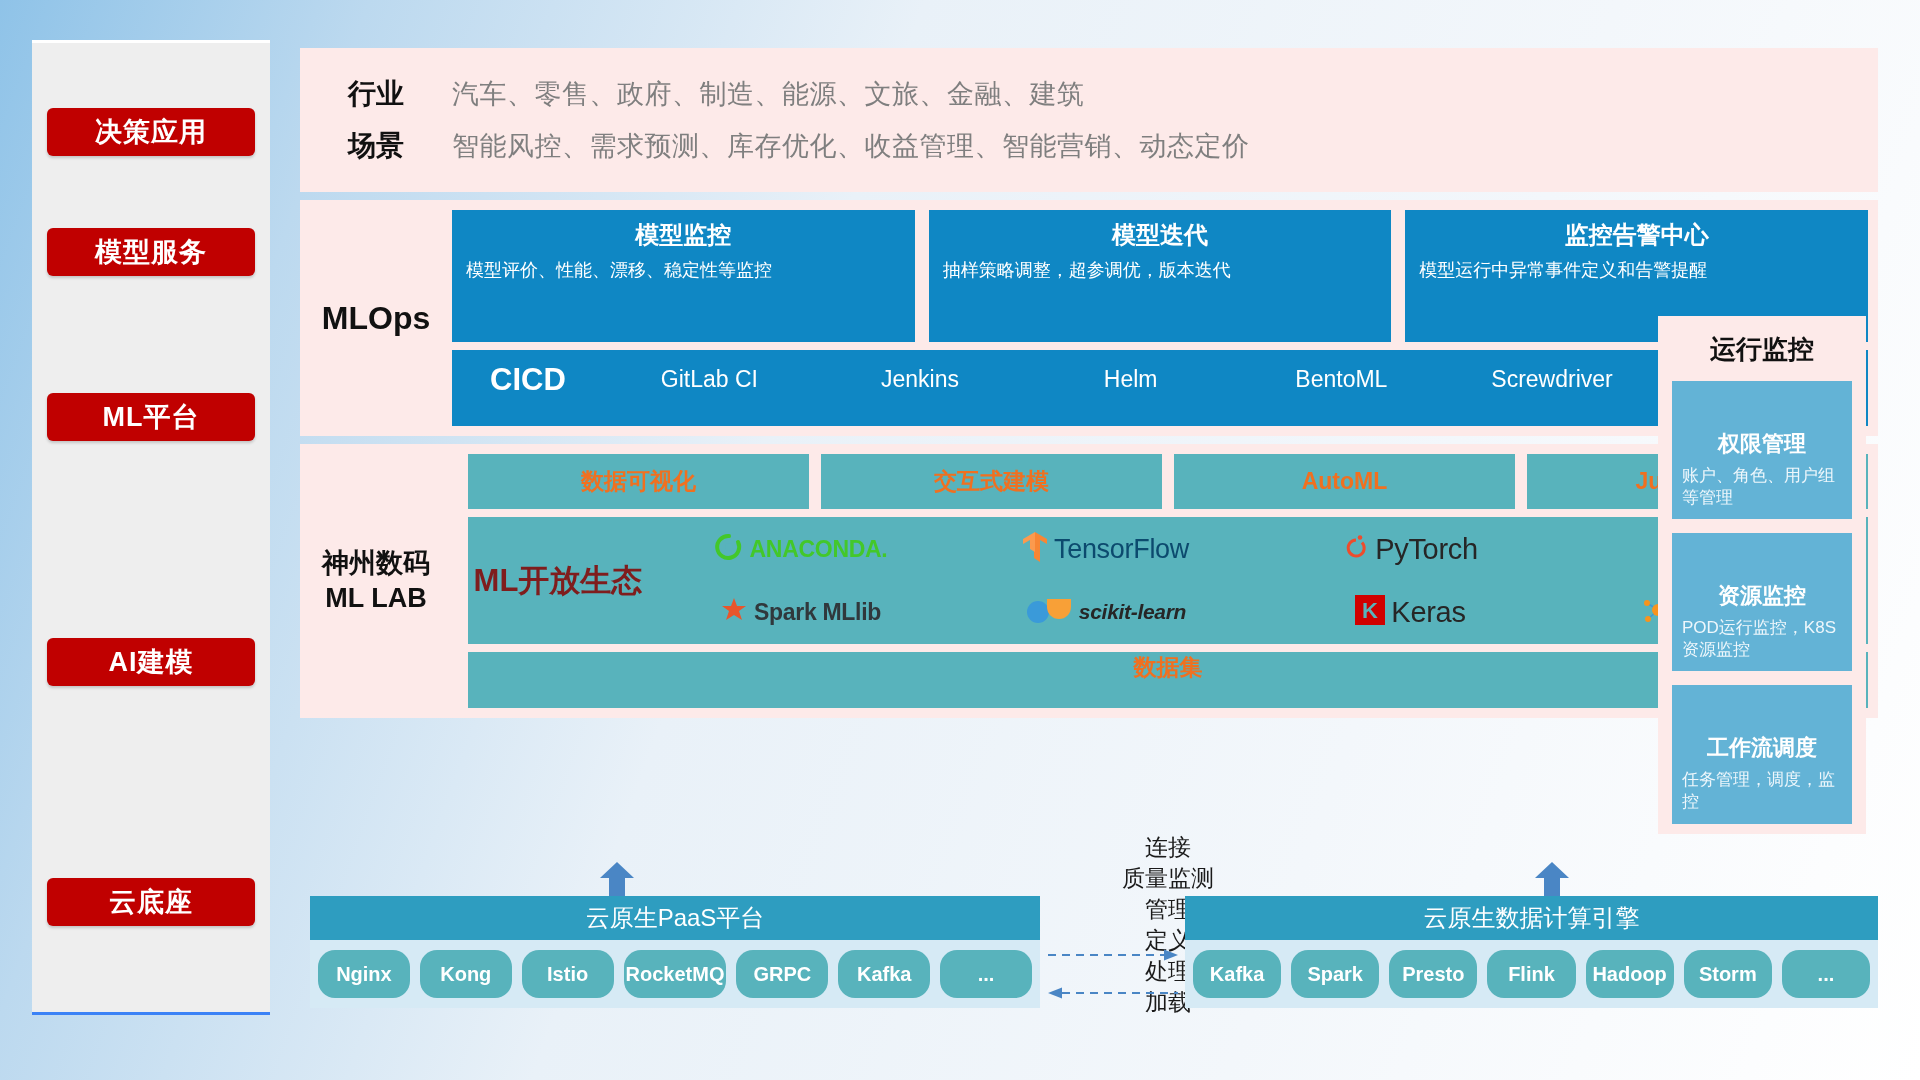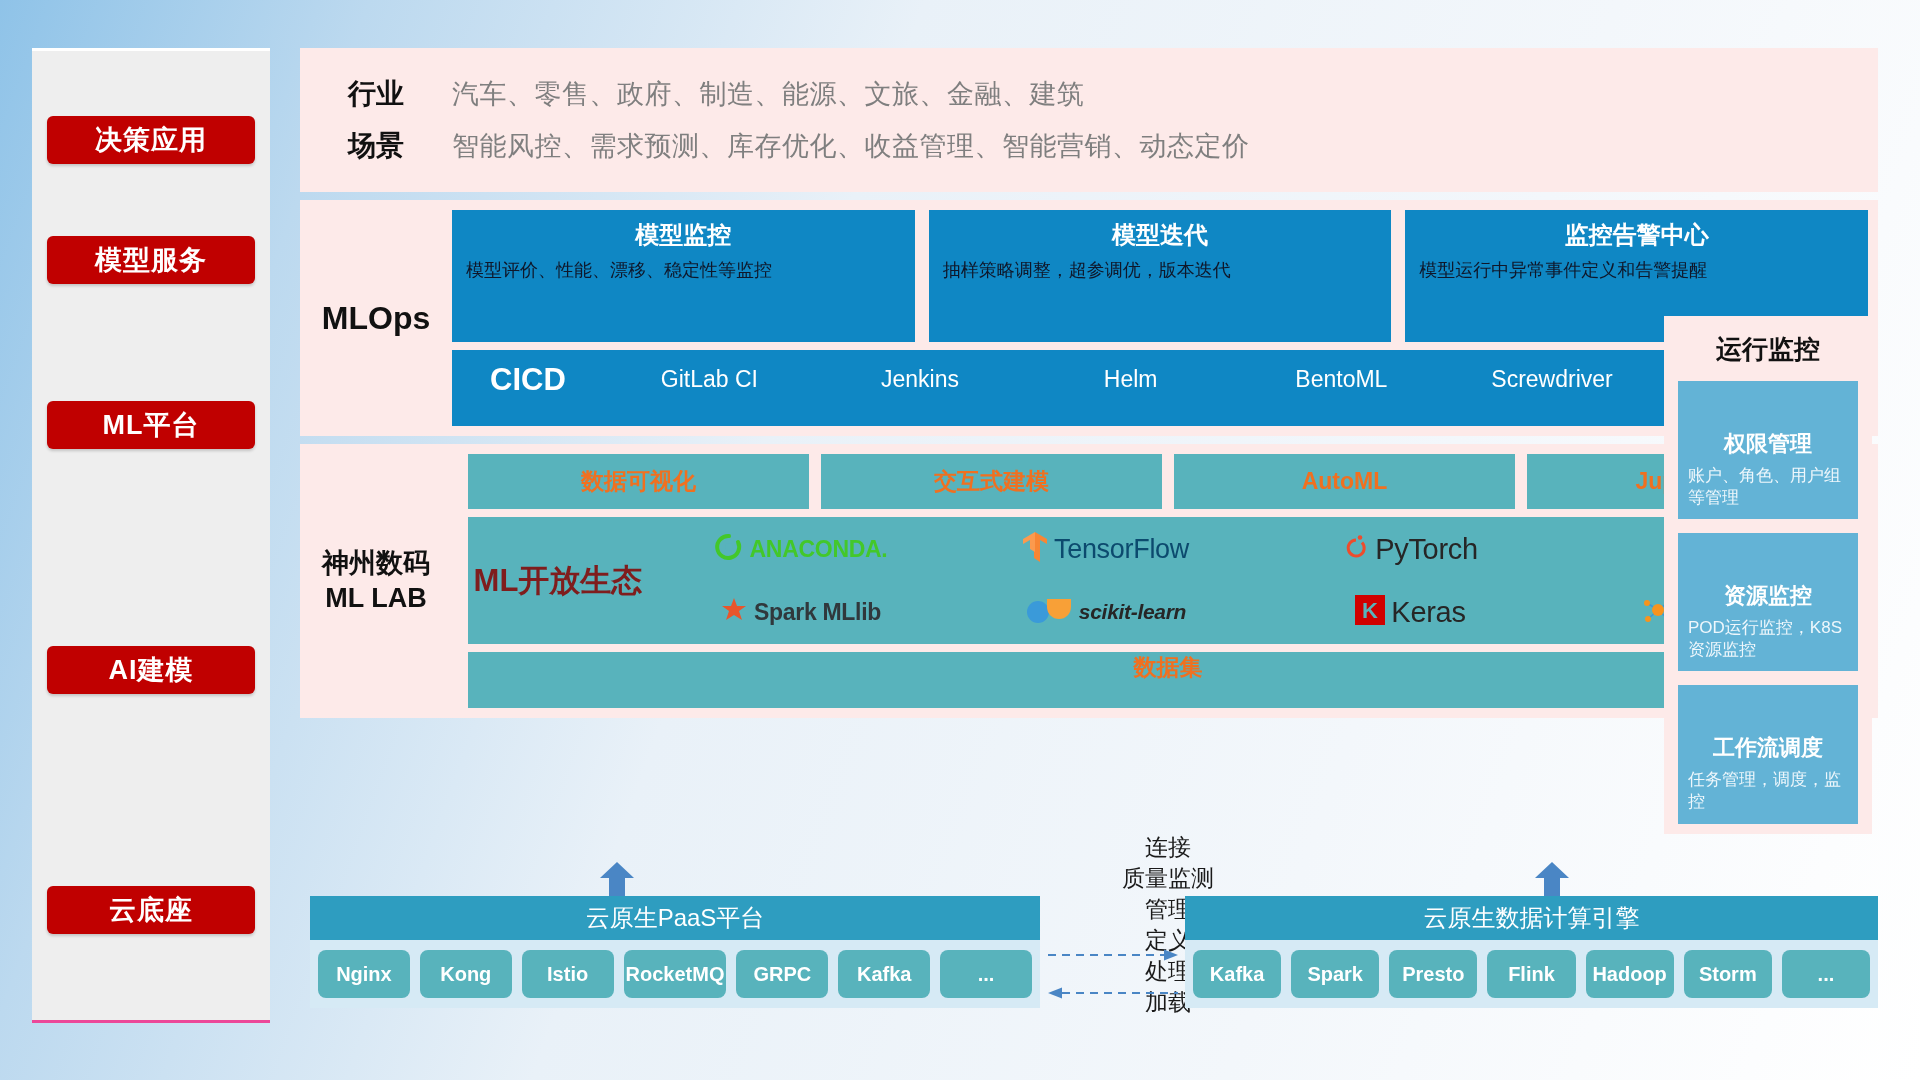--- a/index.html
+++ b/index.html
@@ -6,25 +6,25 @@
   html, body { width: 1920px; height: 1080px; }
   body {
     font-family: "Liberation Sans", "DejaVu Sans", sans-serif;
     background: linear-gradient(110deg, #8fc3e8 0%, #bcd9ef 16%, #e9f1f8 40%, #f3f7fb 70%, #ffffff 100%);
     overflow: hidden;
     position: relative;
   }
 
   
   #left-rail {
-    position: absolute; left: 32px; top: 48px;
+    position: absolute; left: 32px; top: 40px;
     width: 238px; height: 975px;
     background: #eeeeee;
     border-top: 3px solid #ffffff;
-    border-bottom: 3px solid #ec4899;
+    border-bottom: 3px solid #3b82f6;
   }
   .layer-chip {
     position: absolute; left: 15px; width: 208px; height: 48px;
     background: #c00000; border-radius: 6px;
     color: #ffffff; font-size: 27px; font-weight: bold;
     display: flex; align-items: center; justify-content: center;
     letter-spacing: 1px;
     box-shadow: 0 2px 3px rgba(0,0,0,.18);
   }
 
@@ -66,21 +66,21 @@
   #band-mlops .col-key {
     flex: 0 0 152px; display: flex; align-items: center; justify-content: center;
     font-size: 32px; font-weight: bold; color: #111111;
   }
   #band-mlops .col-body { flex: 1; padding: 10px 10px 8px 0; }
   .mlops-top { display: flex; gap: 14px; height: 132px; }
   .mlops-card {
     flex: 1; background: #0f87c4; color: #ffffff; padding: 9px 14px 0 14px;
   }
   .mlops-card h4 { font-size: 24px; text-align: center; font-weight: bold; margin-bottom: 8px; }
-  .mlops-card p { font-size: 18px; line-height: 1.32; color: #0f172a; }
+  .mlops-card p { font-size: 18px; line-height: 1.32; color: #ffffff; }
   .cicd-bar {
     margin-top: 8px; height: 76px; background: #0f87c4;
     display: flex; align-items: flex-start; padding-top: 12px;
   }
   .cicd-title {
     flex: 0 0 152px; text-align: center; font-size: 31px;
     font-weight: bold; color: #ffffff;
   }
   .cicd-item {
     flex: 1; text-align: center; font-size: 23px; color: #ffffff;
@@ -121,21 +121,21 @@
     display: flex; align-items: center; flex-direction: column;
   }
   .data-label {
     flex: 0 0 180px; text-align: center; font-size: 23px;
     font-weight: bold; color: #f07020;
   }
   .data-item { flex: 1; text-align: center; font-size: 23px; color: #1a1a1a; }
 
   
   #monitor-col {
-    position: absolute; right: 6px; top: 268px; width: 208px; height: 518px;
+    position: absolute; right: 12px; top: 268px; width: 208px; height: 518px;
     background: #fdeae9; padding: 10px 14px;
   }
   #monitor-col h3 {
     text-align: center; font-size: 26px; font-weight: bold;
     color: #111111; margin: 6px 0 14px 0;
   }
   .mon-card {
     background: #63b3d6; color: #ffffff; padding: 8px 10px 10px 10px;
     margin-bottom: 14px;
   }
@@ -147,21 +147,21 @@
   .found-block { position: absolute; top: 34px; }
   .found-head {
     height: 44px; background: #2e9dc0; color: #ffffff;
     display: flex; align-items: center; justify-content: center;
     font-size: 24px;
   }
   .found-body {
     background: #d6eaf5; padding: 10px 8px; display: flex; gap: 10px;
   }
   .found-chip {
-    flex: 1; height: 48px; background: #58b3bc; border-radius: 8px;
+    flex: 1; height: 48px; background: #58b3bc; border-radius: 17px;
     color: #ffffff; font-size: 20px; font-weight: bold;
     display: flex; align-items: center; justify-content: center;
     text-align: center; line-height: 1.1; padding: 0 2px;
   }
   .up-arrow {
     position: absolute; top: 0; width: 34px; height: 36px;
   }
   .up-arrow svg { display: block; }
 
   .dash-arrow { position: absolute; }

